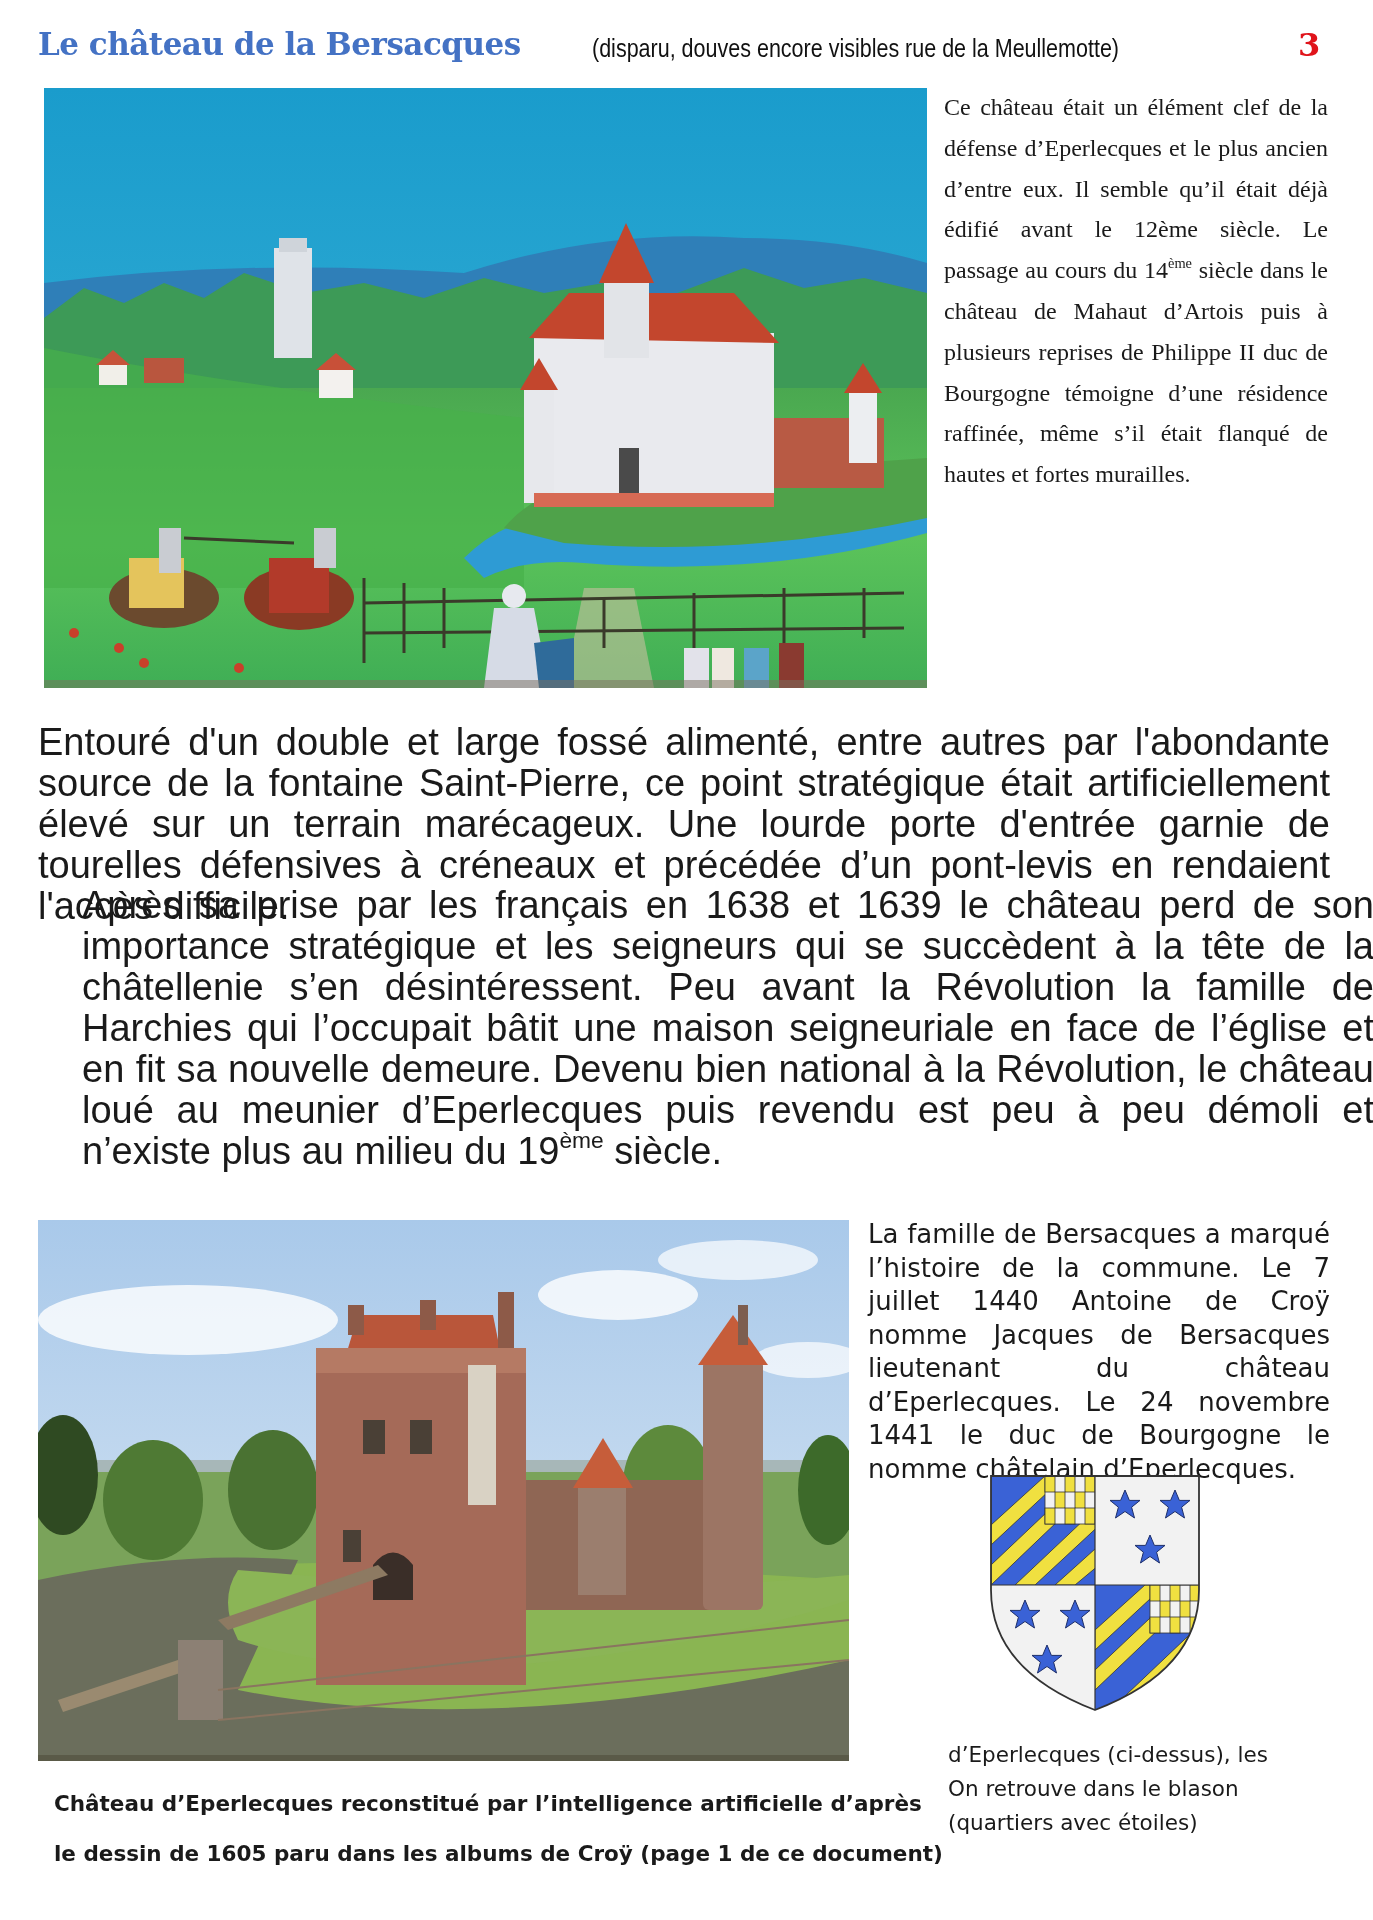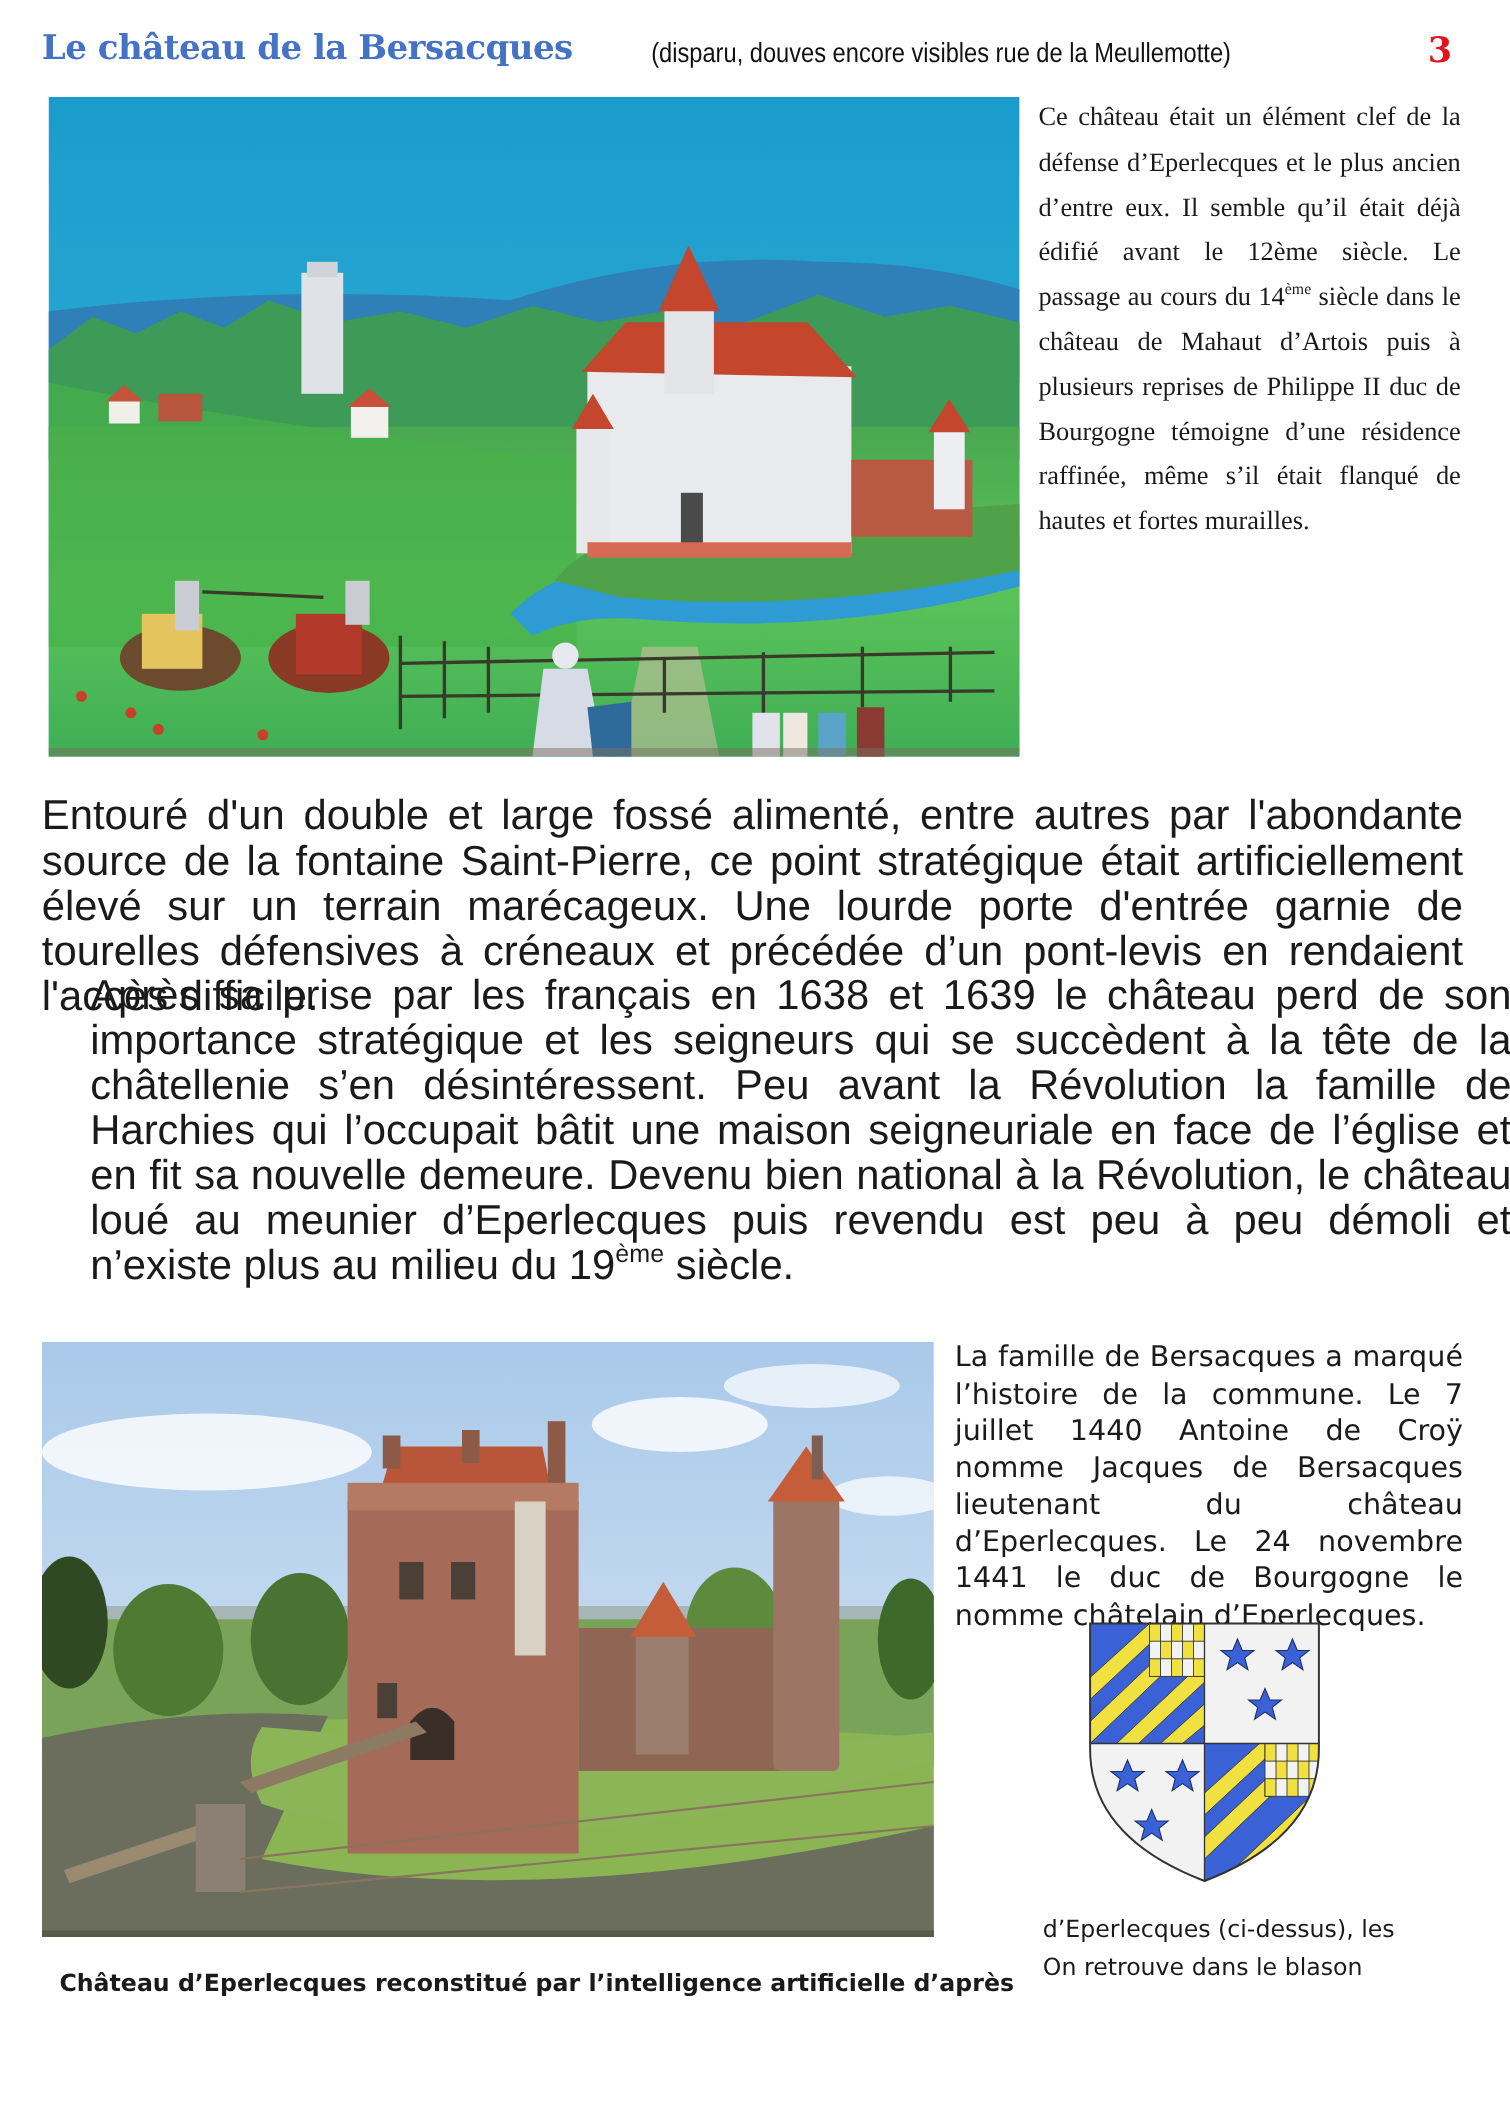--- a/index.html
+++ b/index.html
@@ -286,17 +286,19 @@
       </g>
       <line x1="110" y1="6" x2="110" y2="245" stroke="#333" stroke-width="1.2"></line>
       <line x1="6" y1="115" x2="214" y2="115" stroke="#333" stroke-width="1.2"></line>
     </g>
     <path d="M6 6 L214 6 L214 120 Q214 200 110 240 Q6 200 6 120 Z" fill="none" stroke="#333" stroke-width="1.8"></path>
   </svg>
 </div>
 
 <div id="caption-left" class="abs">
   <div>Château d’Eperlecques reconstitué par l’intelligence artificielle d’après</div>
+  <div>le dessin de 1605 paru dans les albums de Croÿ  (page 1 de ce document)</div>
 </div>
 <div id="caption-right" class="abs">
   <div>d’Eperlecques (ci-dessus), les</div>
   <div>On retrouve dans le blason</div>
+  <div>(quartiers avec étoiles)</div>
 </div>
 
 </body></html>

